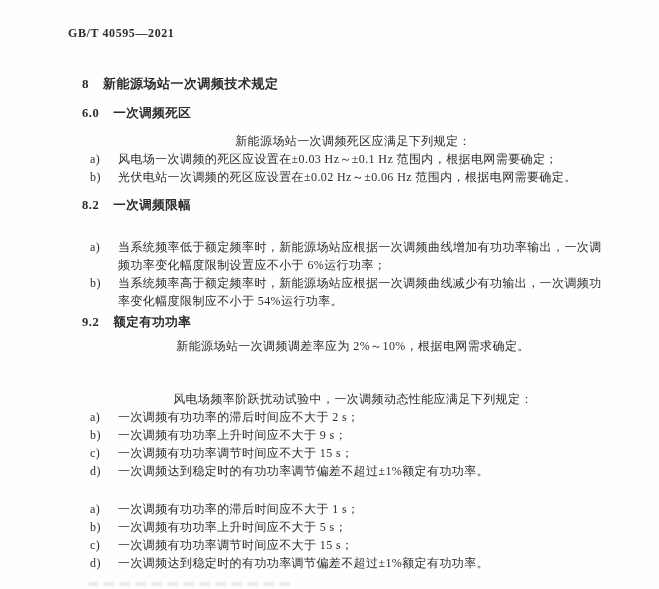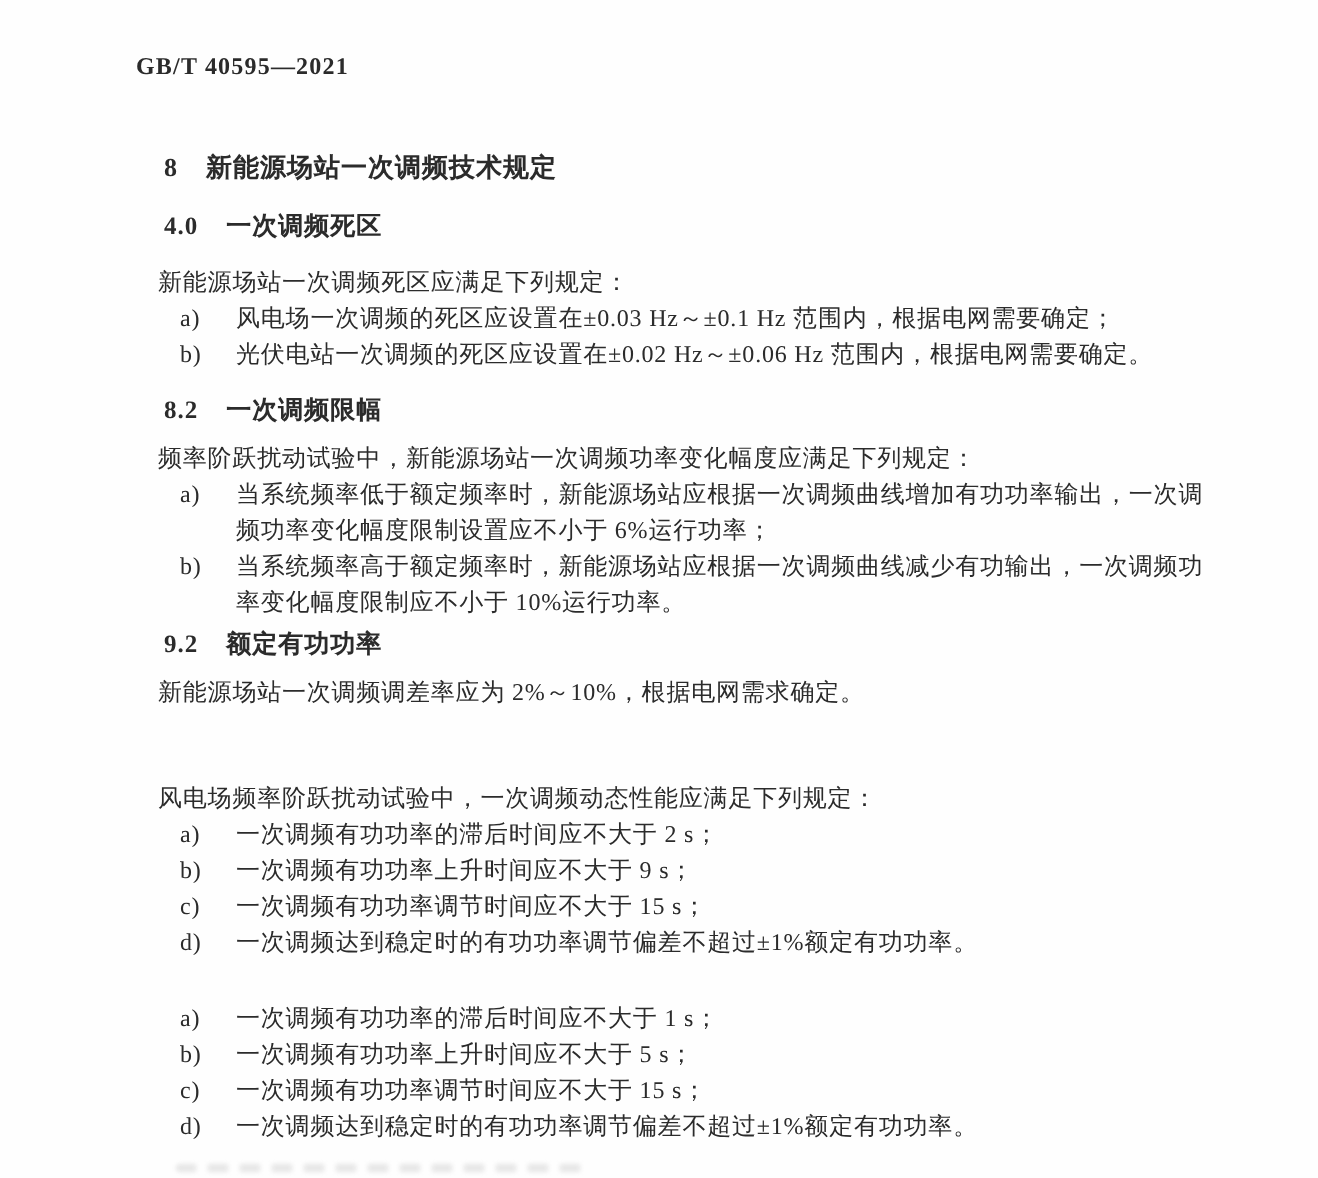--- a/index.html
+++ b/index.html
@@ -13,22 +13,22 @@
     font-weight:bold;font-size:12px;letter-spacing:.6px;white-space:nowrap;
   }
   .heading{
     position:absolute;left:68px;
     font-family:"Liberation Sans","DejaVu Sans",sans-serif;
     font-weight:bold;font-size:12.5px;letter-spacing:.5px;white-space:nowrap;margin-left:14px;
   }
   .heading .num{margin-right:14px;font-family:"Liberation Serif","DejaVu Serif",serif;}
   .chapter-heading{font-size:13px;}
   .para{
-    position:absolute;left:79px;width:522px;
-    font-size:12px;line-height:18px;letter-spacing:.4px;
+    position:absolute;left:92px;width:522px;
+    font-size:12px;line-height:18px;letter-spacing:.4px;text-align:center;
   }
   .list{
     position:absolute;left:90px;width:522px;
     font-size:12px;line-height:18px;letter-spacing:.4px;
   }
   .li{display:flex;}
   .li .mk{flex:0 0 28px;}
   .li .tx{flex:1;}
   .remnant{
     position:absolute;left:88px;top:582px;width:205px;height:4px;
@@ -42,46 +42,45 @@
 <div class="page">
   <div class="scan">
 
     <div class="doc-code">GB/T 40595—2021</div>
 
     <div class="heading chapter-heading" style="top:75px">
       <span class="num">8</span><span>新能源场站一次调频技术规定</span>
     </div>
 
     <div class="heading" style="top:105px">
-      <span class="num">4.0</span><span>一次调频死区</span>
+      <span class="num">6.0</span><span>一次调频死区</span>
     </div>
     <div class="para" style="top:132px">新能源场站一次调频死区应满足下列规定：</div>
     <div class="list" style="top:150px">
       <div class="li">
         <span class="mk">a)</span>
         <span class="tx">风电场一次调频的死区应设置在±0.03 Hz～±0.1 Hz 范围内，根据电网需要确定；</span>
       </div>
       <div class="li">
         <span class="mk">b)</span>
         <span class="tx">光伏电站一次调频的死区应设置在±0.02 Hz～±0.06 Hz 范围内，根据电网需要确定。</span>
       </div>
     </div>
 
     <div class="heading" style="top:197px">
       <span class="num">8.2</span><span>一次调频限幅</span>
     </div>
-    <div class="para" style="top:220px">频率阶跃扰动试验中，新能源场站一次调频功率变化幅度应满足下列规定：</div>
     <div class="list" style="top:238px">
       <div class="li">
         <span class="mk">a)</span>
         <span class="tx">当系统频率低于额定频率时，新能源场站应根据一次调频曲线增加有功功率输出，一次调频功率变化幅度限制设置应不小于 6%运行功率；</span>
       </div>
       <div class="li">
         <span class="mk">b)</span>
-        <span class="tx">当系统频率高于额定频率时，新能源场站应根据一次调频曲线减少有功输出，一次调频功率变化幅度限制应不小于 10%运行功率。</span>
+        <span class="tx">当系统频率高于额定频率时，新能源场站应根据一次调频曲线减少有功输出，一次调频功率变化幅度限制应不小于 54%运行功率。</span>
       </div>
     </div>
 
     <div class="heading" style="top:314px">
       <span class="num">9.2</span><span>额定有功功率</span>
     </div>
     <div class="para" style="top:337px">新能源场站一次调频调差率应为 2%～10%，根据电网需求确定。</div>
 
 
     <div class="para" style="top:390px">风电场频率阶跃扰动试验中，一次调频动态性能应满足下列规定：</div>

